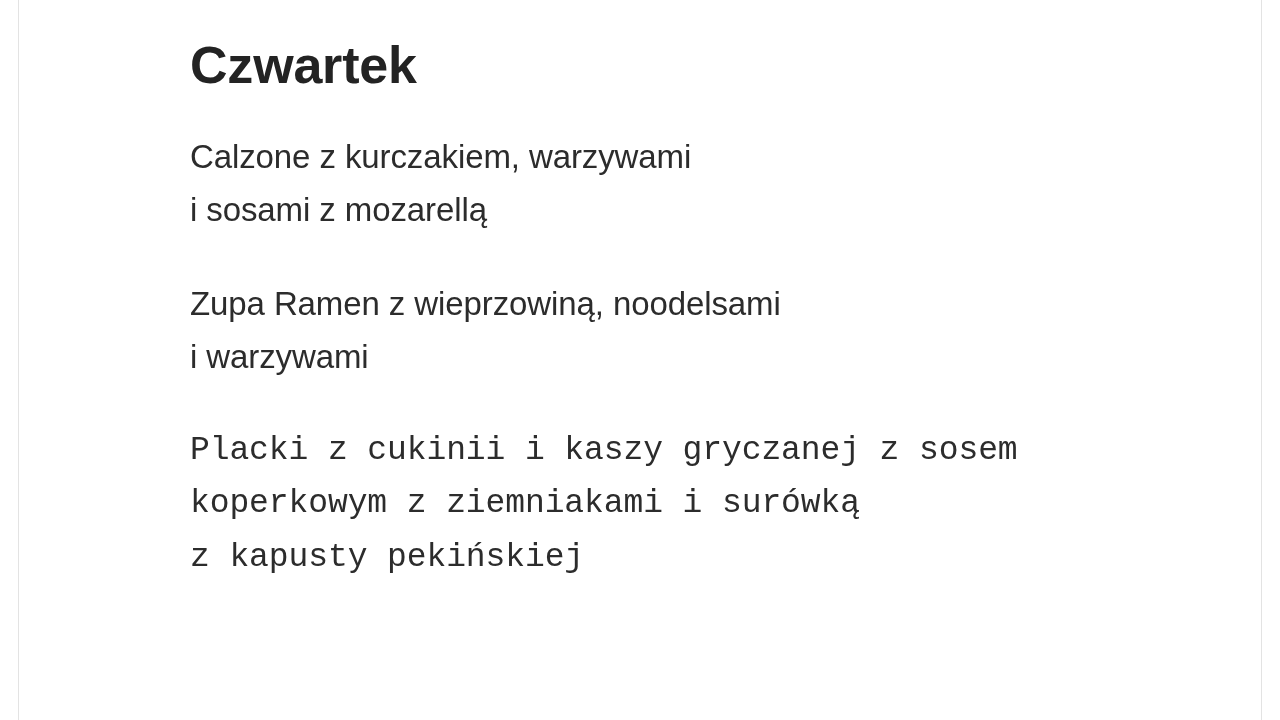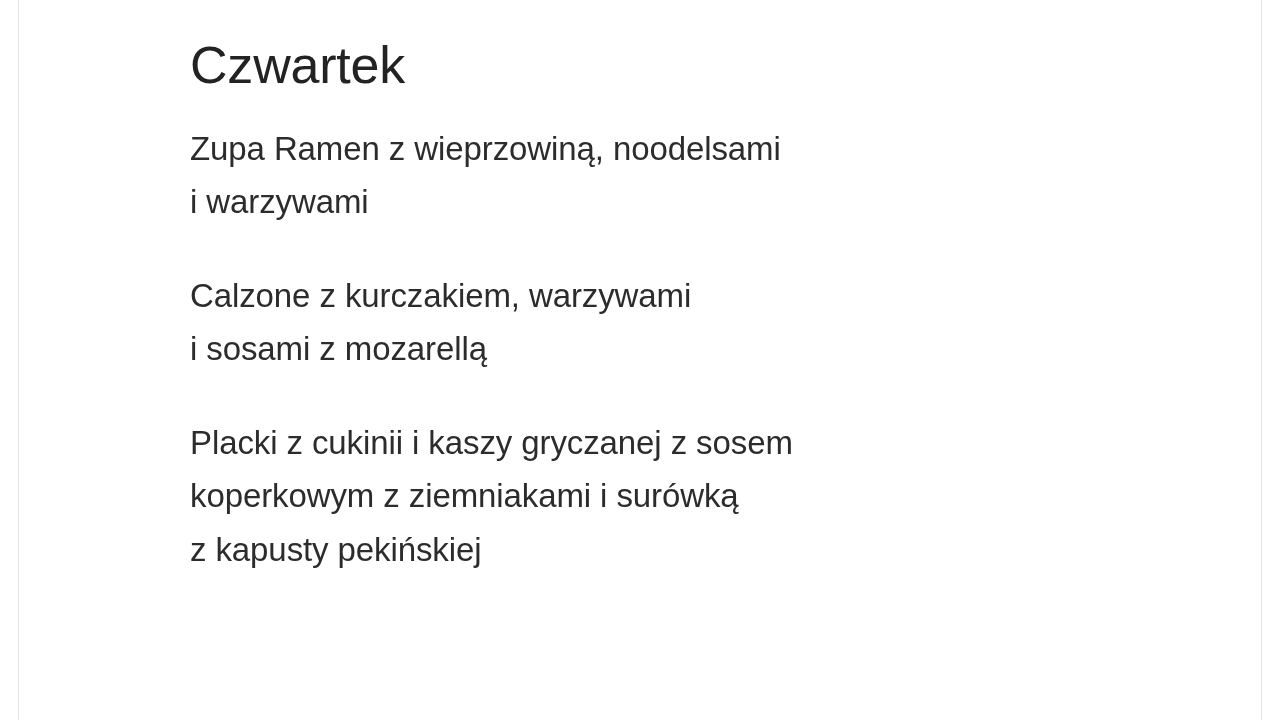--- a/index.html
+++ b/index.html
@@ -32,56 +32,57 @@
     left: 190px;
     top: 0;
     right: 60px;
     bottom: 0;
     padding-top: 36px;
     box-sizing: border-box;
   }
 
   .day-title {
     font-size: 52px;
-    font-weight: 400;
+    font-weight: 700;
     line-height: 1.15;
     letter-spacing: -0.2px;
     color: #232323;
-    margin: 0 0 26px 0;
+    margin: 0 0 34px 0;
     white-space: pre;
   }
 
   .menu-block {
     font-size: 33px;
     line-height: 1.62;
     font-weight: 400;
     color: #2c2c2c;
     margin: 0 0 40px 0;
     white-space: pre-line;
     letter-spacing: -0.1px;
   }
 
   .menu-block:last-child {
     margin-bottom: 0;
+    font-family: Liberation Mono, monospace;
   }
 </style>
 </head>
 <body>
 
 <div class="page-edge left"></div>
 <div class="page-edge right"></div>
 
 <div class="menu-sheet">
 
   <h1 class="day-title">Czwartek</h1>
 
+  <p class="menu-block">Calzone z kurczakiem, warzywami
+i sosami z mozarellą</p>
+
   <p class="menu-block">Zupa  Ramen z wieprzowiną, noodelsami
 i warzywami</p>
-
-  <p class="menu-block">Calzone z kurczakiem, warzywami
-i sosami z mozarellą</p>
 
 
   <p class="menu-block">Placki z cukinii i kaszy gryczanej z sosem
 koperkowym z ziemniakami i surówką
 z kapusty pekińskiej</p>
 
 </div>
 
 </body></html>

